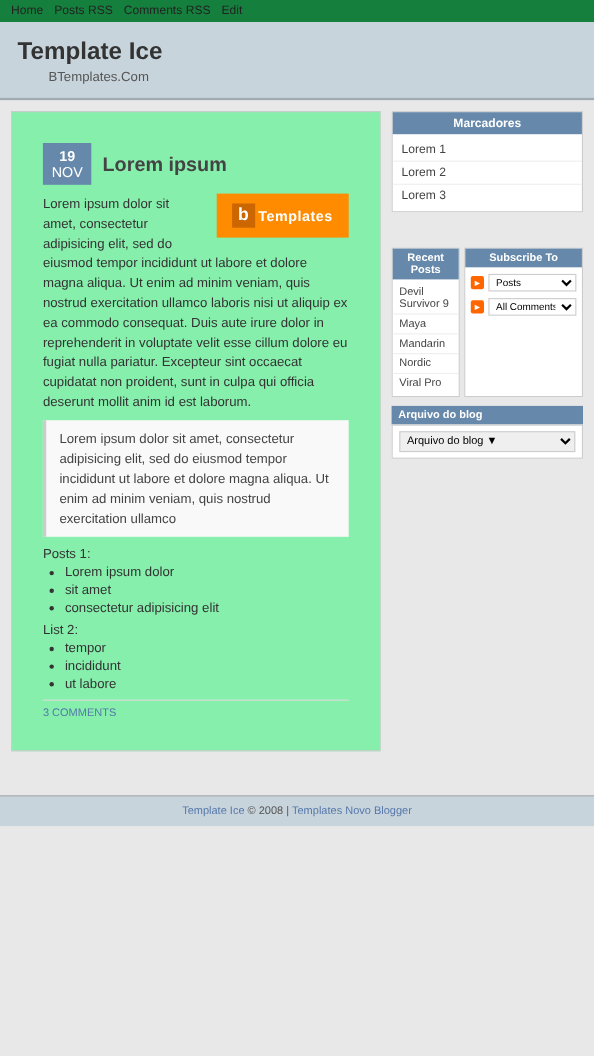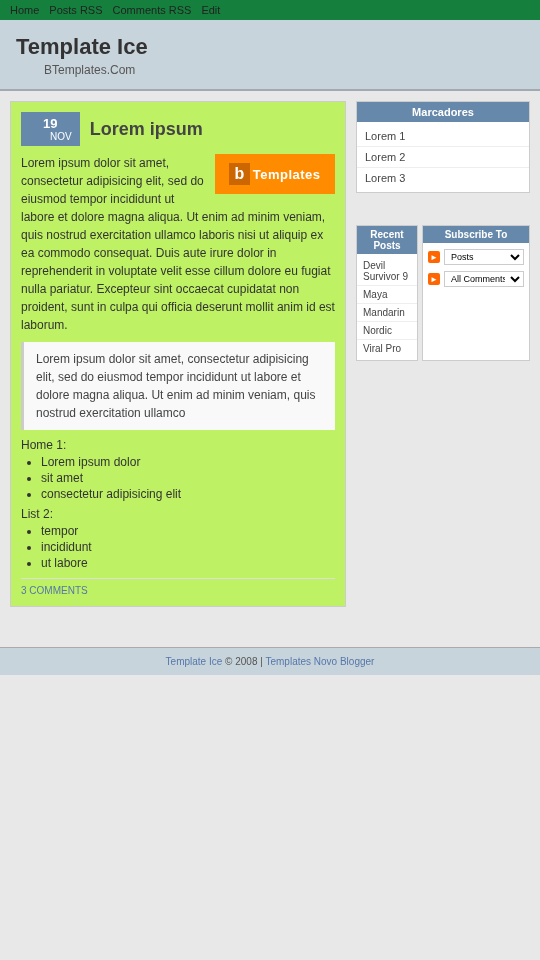--- a/index.html
+++ b/index.html
@@ -53,23 +53,23 @@
     }
 
     
     #content-area {
       flex: 1;
       margin-right: 10px;
     }
 
     
     .post {
-      background: #bef264;
-      border: 1px solid #ccc;
-      padding: 10px;
+      background: #86efac;
+      border: 1px solid #ccc;
+      padding: 28px;
       margin-bottom: 10px;
     }
     .post-date-header {
       display: flex;
       align-items: center;
       margin-bottom: 8px;
     }
     .date-badge {
       background: #6688aa;
       color: #fff;
@@ -79,23 +79,22 @@
       flex-direction: column;
       align-items: center;
       margin-right: 10px;
       min-width: 36px;
     }
     .date-badge .day {
       font-size: 13px;
       font-weight: bold;
     }
     .date-badge .month {
-      font-size: 10px;
+      font-size: 13px;
       text-transform: uppercase;
-      margin-left: 21px;
     }
     .post-title {
       font-size: 18px;
       font-weight: bold;
       color: #444;
     }
     .post-image {
       float: right;
       margin: 0 0 8px 10px;
       width: 120px;
@@ -310,21 +309,21 @@
       <div class="post-image">
         <span class="b-letter">b</span>
 
         <span>Templates</span>
       </div>
 
       <p class="post-body">Lorem ipsum dolor sit amet, consectetur adipisicing elit, sed do eiusmod tempor incididunt ut labore et dolore magna aliqua. Ut enim ad minim veniam, quis nostrud exercitation ullamco laboris nisi ut aliquip ex ea commodo consequat. Duis aute irure dolor in reprehenderit in voluptate velit esse cillum dolore eu fugiat nulla pariatur. Excepteur sint occaecat cupidatat non proident, sunt in culpa qui officia deserunt mollit anim id est laborum.</p>
 
       <blockquote class="post-blockquote">Lorem ipsum dolor sit amet, consectetur adipisicing elit, sed do eiusmod tempor incididunt ut labore et dolore magna aliqua. Ut enim ad minim veniam, quis nostrud exercitation ullamco</blockquote>
 
-      <div class="post-list-label">Home 1:</div>
+      <div class="post-list-label">Posts 1:</div>
       <ul class="post-list">
         <li>Lorem ipsum dolor</li>
         <li>sit amet</li>
         <li>consectetur adipisicing elit</li>
       </ul>
 
       <div class="post-list-label">List 2:</div>
       <ul class="post-list">
         <li>tempor</li>
         <li>incididunt</li>
@@ -373,20 +372,28 @@
           <div class="subscribe-row">
             <span class="rss-icon">►</span>
             <select class="subscribe-select">
               <option>All Comments</option>
             </select>
           </div>
         </div>
       </div>
     </div>
 
+    <div class="arquivo-widget">
+      <div class="arquivo-title">Arquivo do blog</div>
+      <div class="arquivo-content">
+        <select class="arquivo-select">
+          <option>Arquivo do blog ▼</option>
+        </select>
+      </div>
+    </div>
 
   </div>
 </div>
 
 <footer id="site-footer">
   <span>
     <a>Template Ice</a>
     <span> © 2008 | </span>
     <a>Templates Novo Blogger</a>
   </span>

